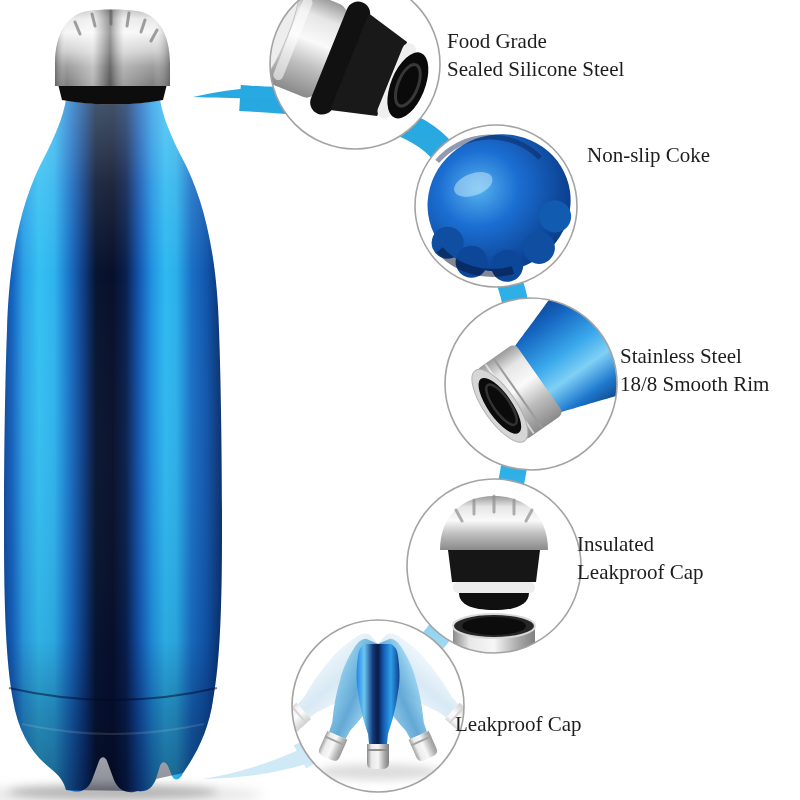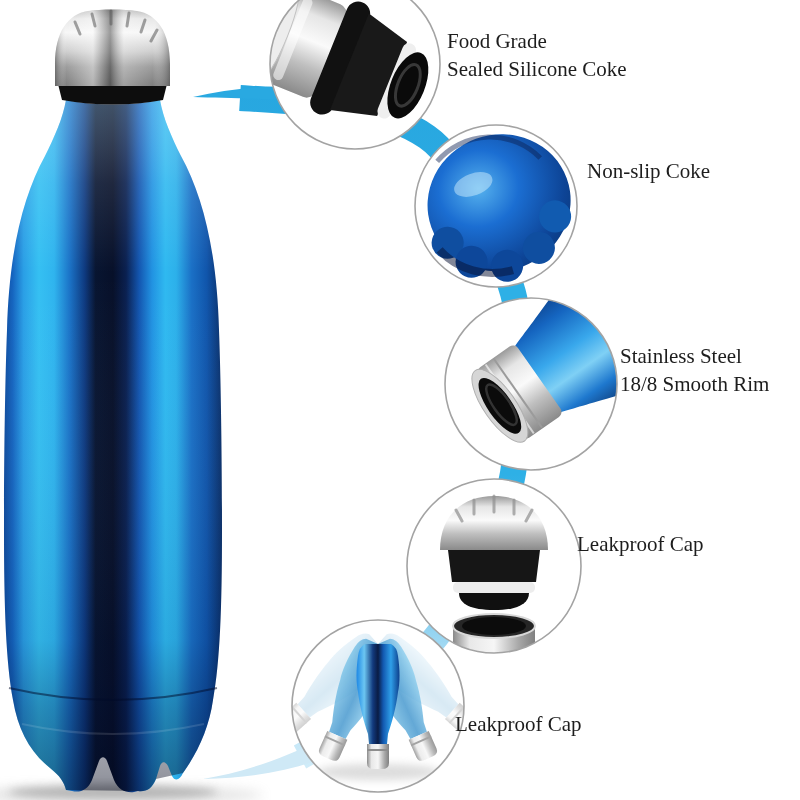--- a/index.html
+++ b/index.html
@@ -298,30 +298,31 @@
         <path d="M 129 13 L 127 26"></path>
             <path d="M 145 20 L 141 32"></path>
             <path d="M 157 30 L 151 41"></path>
       </g>
     </g>
   </g>
 </svg>
 
   <div class="label" style="left:447px;top:27px">
     <span>Food Grade</span>
-    <span>Sealed Silicone Coke</span>
-  </div>
-  <div class="label" style="left:587px;top:157px">
+    <span>Sealed Silicone Steel</span>
+  </div>
+  <div class="label" style="left:587px;top:141px">
     <span>Non-slip Coke</span>
   </div>
   <div class="label" style="left:620px;top:342px">
     <span>Stainless Steel</span>
     <span>18/8 Smooth Rim</span>
   </div>
   <div class="label" style="left:577px;top:530px">
+    <span>Insulated</span>
     <span>Leakproof Cap</span>
   </div>
   <div class="label" style="left:455px;top:710px">
     <span>Leakproof Cap</span>
     <span></span>
   </div>
 
 </div>
 
 </body></html>

